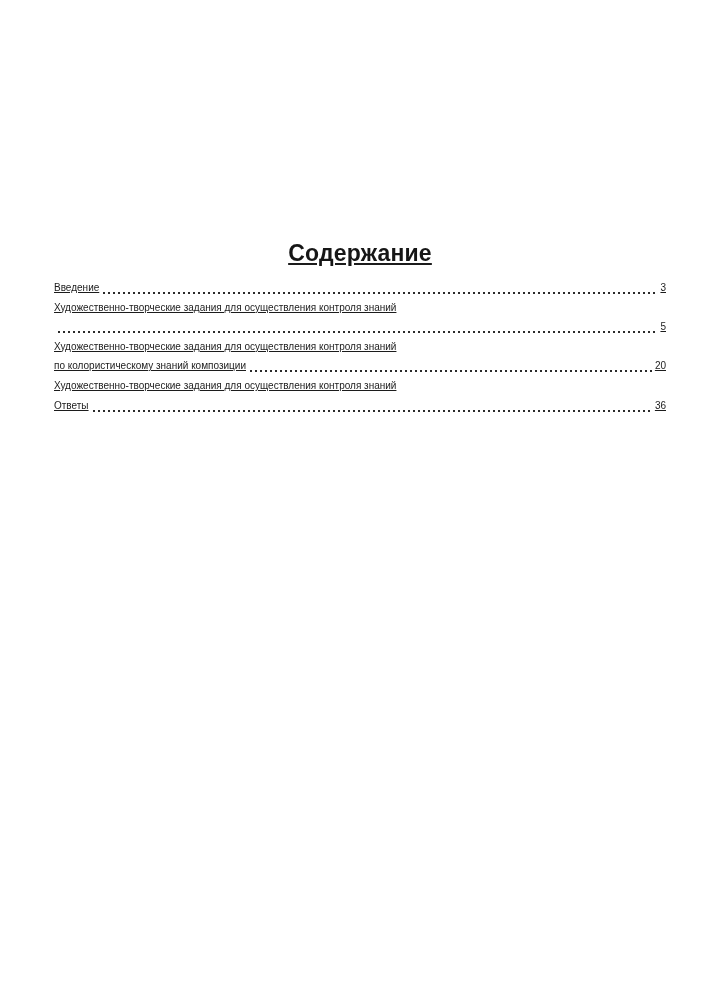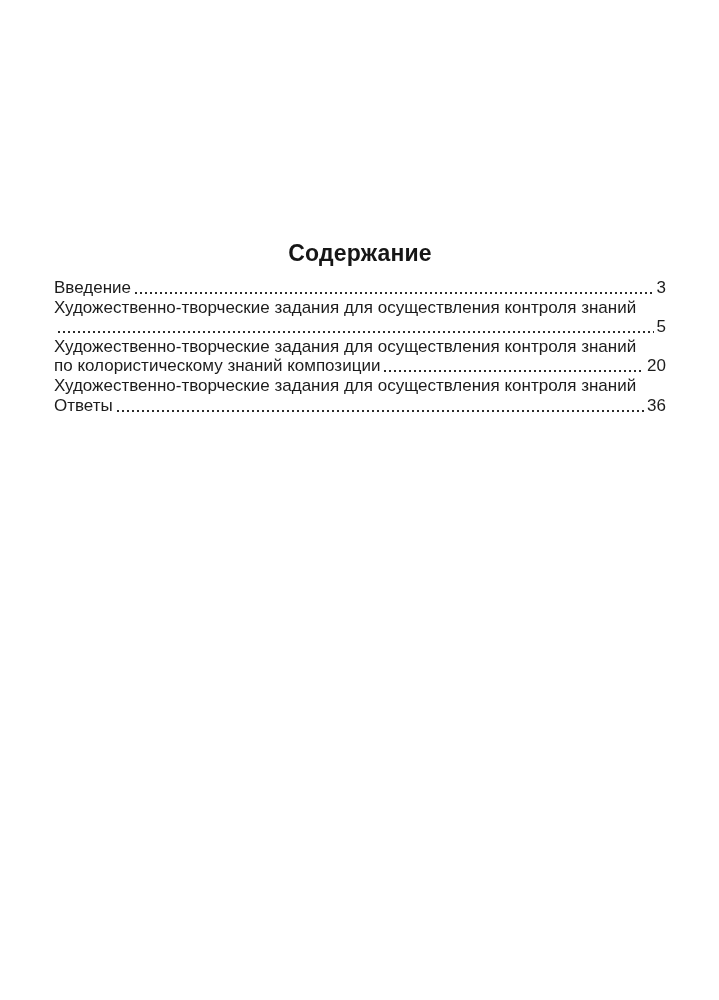--- a/index.html
+++ b/index.html
@@ -8,32 +8,33 @@
     background: #ffffff;
     overflow: hidden;
     font-family: "Liberation Sans", "DejaVu Sans", sans-serif;
     color: #1c1c1c;
     -webkit-font-smoothing: antialiased;
   }
   .page {
     width: 719px;
     height: 757px;
     padding: 238px 53px 0 54px;
+    text-decoration: underline;
   }
   .title {
     font-size: 23px;
     line-height: 30px;
     font-weight: 700;
     text-align: center;
     color: #161616;
     letter-spacing: 0.2px;
   }
   .toc {
     margin-top: 10px;
-    font-size: 17px;
+    font-size: 10px;
     line-height: 19.6px;
   }
   .toc-line {
     display: flex;
     align-items: baseline;
     white-space: nowrap;
   }
   .toc-line .label { flex: 0 0 auto; }
   .leader {
     flex: 1 1 auto;

